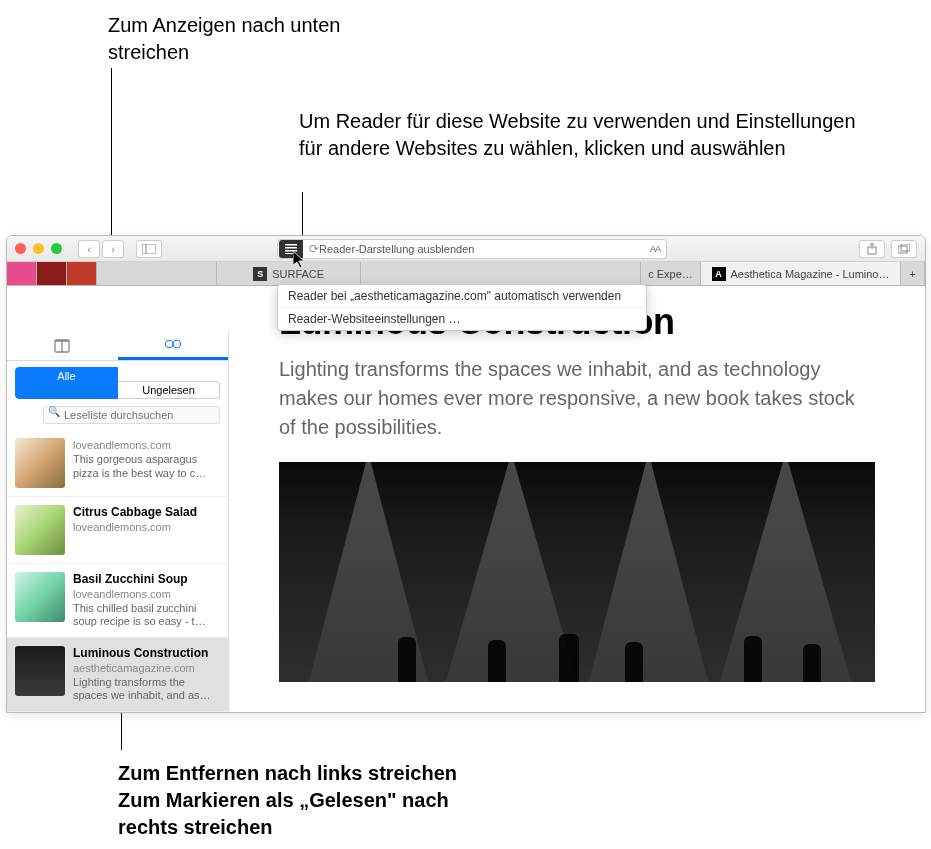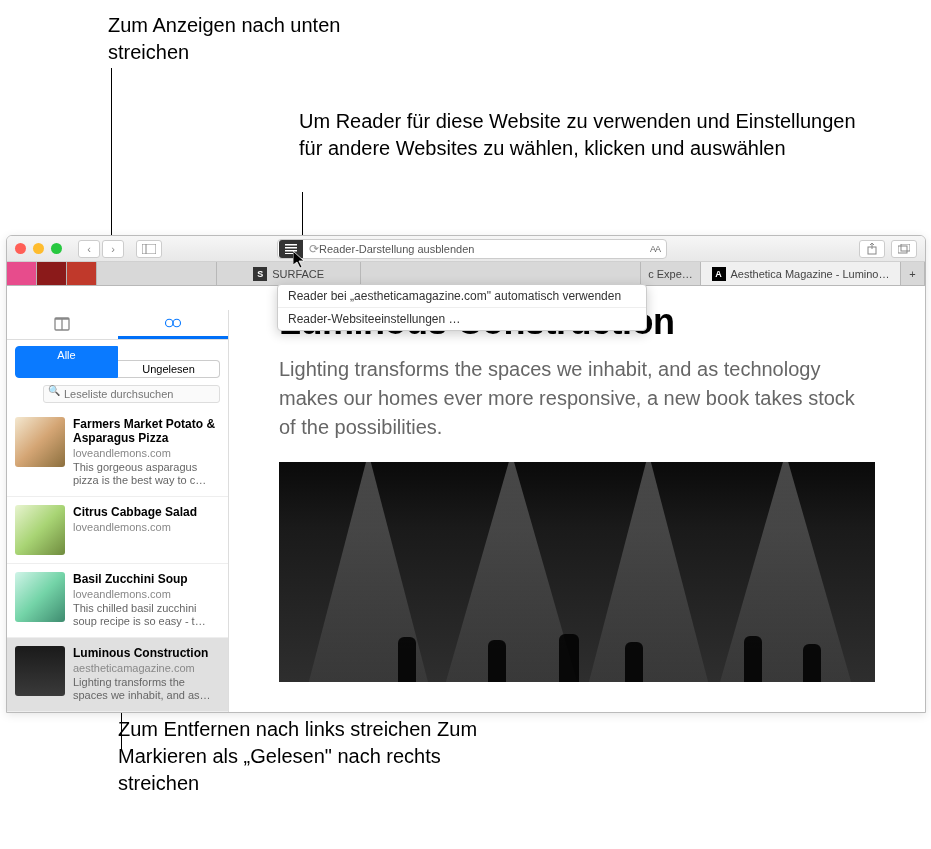--- a/index.html
+++ b/index.html
@@ -84,21 +84,21 @@
   </style>
 </head>
 <body>
 
 <div class="callout" style="left:108px; top:12px; width:280px;">Zum Anzeigen nach unten streichen</div>
 <div class="callout-line" style="left:111px; top:68px; width:1px; height:255px;"></div>
 
 <div class="callout" style="left:299px; top:108px; width:560px;">Um Reader für diese Website zu verwenden und Einstellungen für andere Websites zu wählen, klicken und auswählen</div>
 <div class="callout-line" style="left:302px; top:192px; width:1px; height:45px;"></div>
 
-<div class="callout" style="left:118px; top:716px; width:380px;">Zum Entfernen nach links streichen Zum Markieren als „Gelesen" nach rechts streichen</div>
+<div class="callout" style="left:118px; top:760px; width:380px;font-weight:bold;">Zum Entfernen nach links streichen Zum Markieren als „Gelesen" nach rechts streichen</div>
 <div class="callout-line" style="left:121px; top:700px; width:1px; height:50px;"></div>
 
 <div class="browser-window">
 
   <div class="titlebar">
     <div class="traffic-lights">
       <div class="tl tl-red"></div>
       <div class="tl tl-yellow"></div>
       <div class="tl tl-green"></div>
     </div>
@@ -190,21 +190,20 @@
       <div class="search-row">
         <div class="search-wrap">
           <input class="search-input" placeholder="Leseliste durchsuchen" style="">
         </div>
       </div>
 
       <div class="reading-list">
         <div class="rl-item">
           <div class="rl-thumb thumb1"></div>
           <div class="rl-text">
-            <div class="rl-title">Farmers Market Potato &amp; Asparagus Pizza</div>
             <div class="rl-domain">loveandlemons.com</div>
             <div class="rl-desc">This gorgeous asparagus pizza is the best way to c…</div>
           </div>
         </div>
         <div class="rl-item">
           <div class="rl-thumb thumb2"></div>
           <div class="rl-text">
             <div class="rl-title">Citrus Cabbage Salad</div>
             <div class="rl-domain">loveandlemons.com</div>
           </div>

